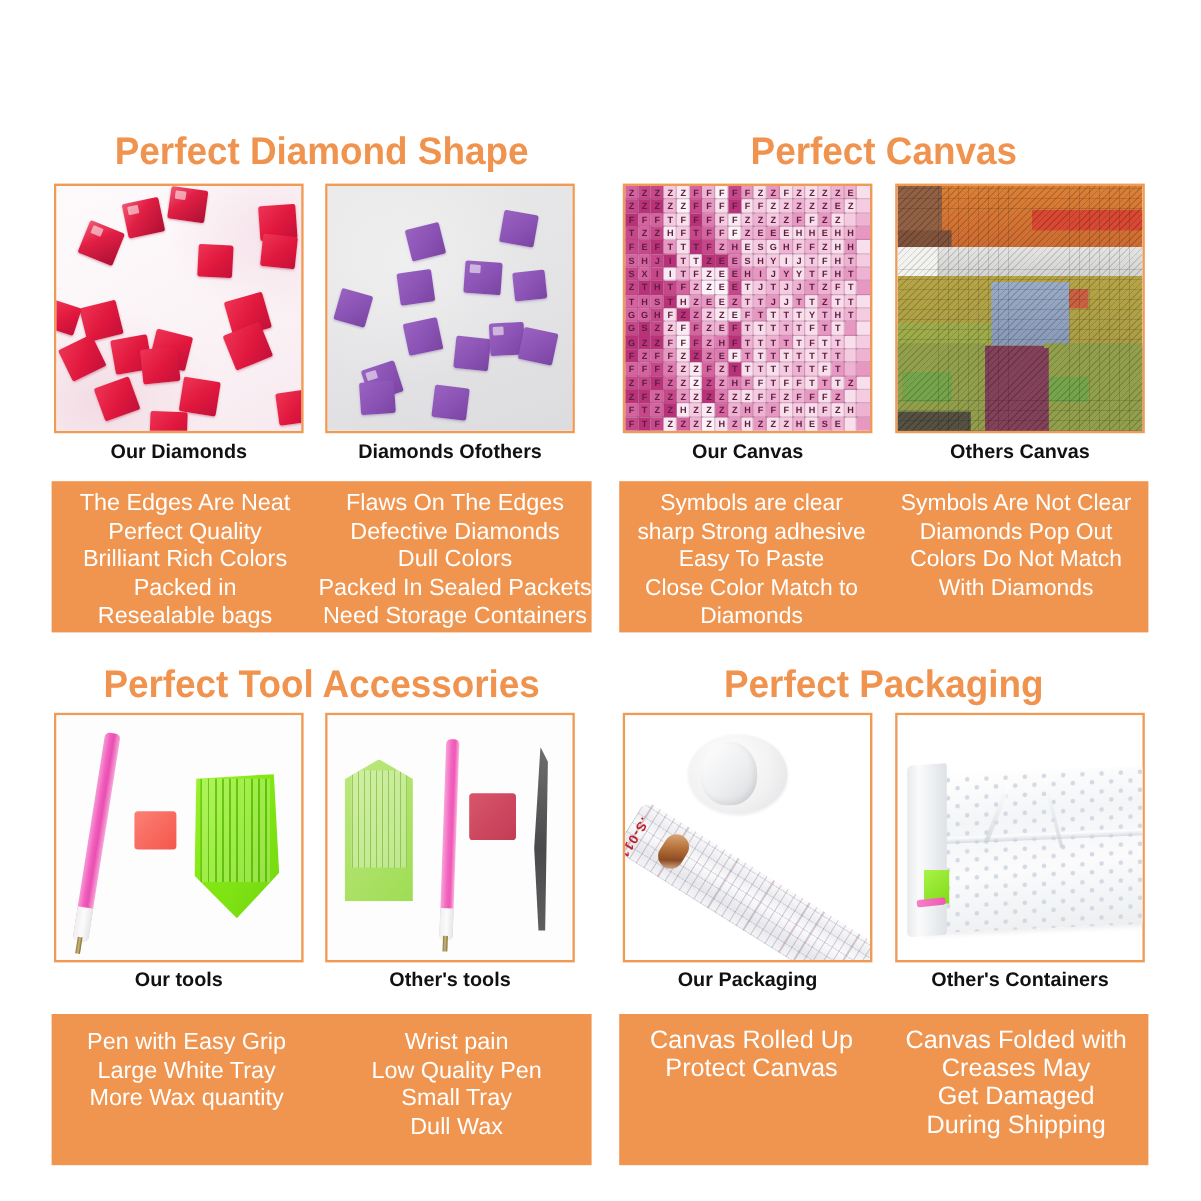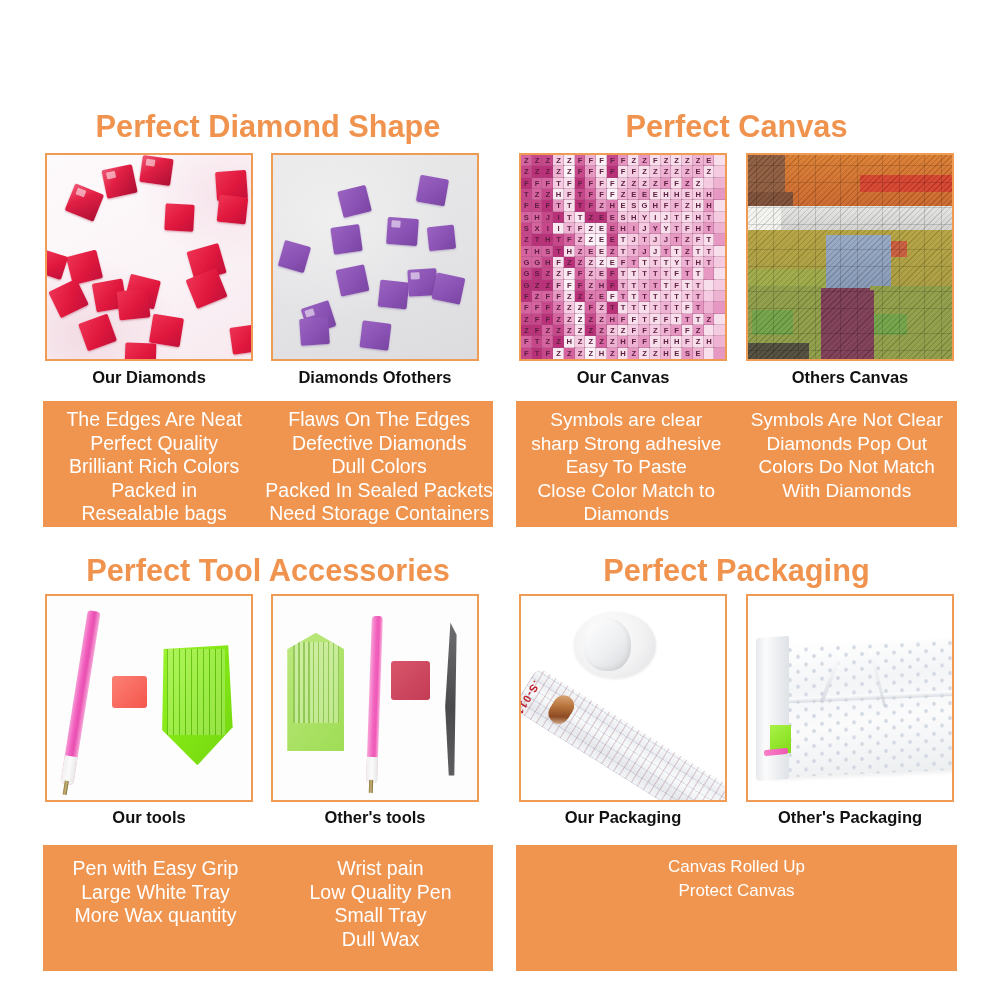--- a/index.html
+++ b/index.html
@@ -87,21 +87,21 @@
     padding-top:7px;
   }
   .panel-line {
     color:#ffffff;
     font-size:19.5px;
     line-height:23.6px;
     text-align:center;
     white-space:nowrap;
   }
   .panel.small .panel-line { font-size:19px; }
-  #panel-br .panel-line { font-size:17px; }
+  #panel-br .panel-line { font-size:21px; }
   #panel-br .panel-col { padding-top:10px; }
   #panel-bl .panel-col { padding-top:12px; }
 
   
 
   
   .bg-reddiamonds {
     position:absolute; inset:0;
     background:
       radial-gradient(ellipse 70% 55% at 18% 88%, #f3dbe4 0%, rgba(243,219,228,0) 70%),
@@ -726,21 +726,21 @@
     <div class="roll-pink" style="left:8%;top:75%;width:12%;height:3%;transform:rotate(-6deg);"></div>
   </div>
 
   <div class="caption" id="c-r1c1">Our Diamonds</div>
   <div class="caption" id="c-r1c2">Diamonds Ofothers</div>
   <div class="caption" id="c-r1c3">Our Canvas</div>
   <div class="caption" id="c-r1c4">Others Canvas</div>
   <div class="caption" id="c-r2c1">Our tools</div>
   <div class="caption" id="c-r2c2">Other's tools</div>
   <div class="caption" id="c-r2c3">Our Packaging</div>
-  <div class="caption" id="c-r2c4">Other's Packaging</div>
+  <div class="caption" id="c-r2c4">Other's Containers</div>
 
   <div class="panel small" id="panel-tr">
     <div class="panel-col">
         <div class="panel-line">Symbols are clear</div>
         <div class="panel-line">sharp Strong adhesive</div>
         <div class="panel-line">Easy To Paste</div>
         <div class="panel-line">Close Color Match to</div>
         <div class="panel-line">Diamonds</div>
       </div>
     <div class="panel-col">
@@ -780,15 +780,21 @@
         <div class="panel-line">Small Tray</div>
         <div class="panel-line">Dull Wax</div>
       </div>
   </div>
 
   <div class="panel" id="panel-br">
     <div class="panel-col">
         <div class="panel-line">Canvas Rolled Up</div>
         <div class="panel-line">Protect Canvas</div>
       </div>
+    <div class="panel-col">
+        <div class="panel-line">Canvas Folded with</div>
+        <div class="panel-line">Creases May</div>
+        <div class="panel-line">Get Damaged</div>
+        <div class="panel-line">During Shipping</div>
+      </div>
   </div>
 
 </div>
 
 </body></html>

